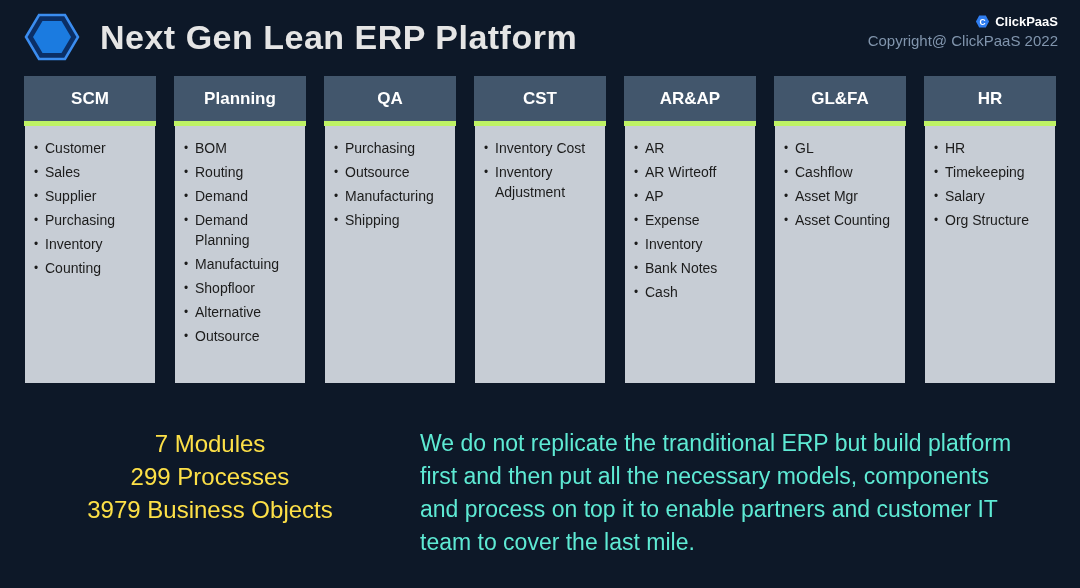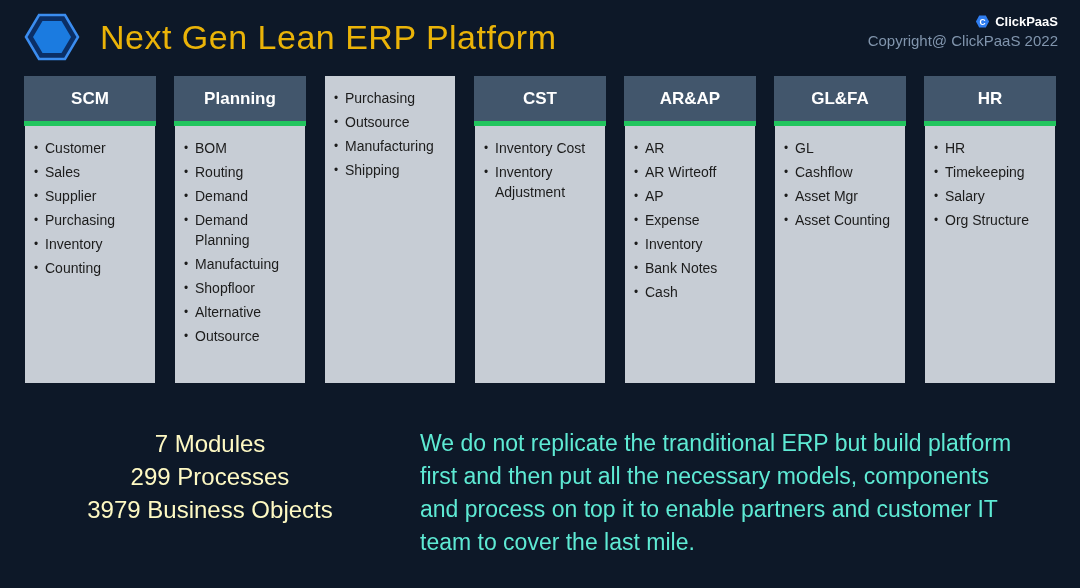--- a/index.html
+++ b/index.html
@@ -27,23 +27,23 @@
     height: 72px;
   }
   .title-wrap {
     display: flex;
     align-items: center;
     gap: 20px;
   }
   .hex-icon { display: inline-flex; }
   h1.page-title {
     margin: 0;
-    color: #eab308;
+    color: #e5e5e5;
     font-size: 34px;
-    font-weight: normal;
+    font-weight: bold;
     letter-spacing: 0.5px;
   }
   .brand-block { text-align: right; padding-top: 2px; }
   .brand-row {
     display: flex;
     align-items: center;
     justify-content: flex-end;
     gap: 5px;
   }
   .brand-name {
@@ -70,21 +70,21 @@
     display: flex;
     flex-direction: column;
   }
   .col-header {
     background: var(--panel-header, #42566c);
     color: #ffffff;
     font-weight: bold;
     font-size: 17px;
     text-align: center;
     padding: 13px 0 12px;
-    border-bottom: 5px solid #22c55e;
+    border-bottom: 5px solid #bef264;
   }
   .col-body {
     background: var(--panel-body, #c7cdd5);
     margin: 0 1px;
     flex: 1;
     list-style: none;
     padding: 12px 6px 10px 8px;
     font-size: 14px;
     color: #1c1c1c;
   }
@@ -102,21 +102,21 @@
   }
 
   
   .bottom {
     display: flex;
     margin-top: 44px;
   }
   .stats {
     width: 420px;
     text-align: center;
-    color: #fef9c3;
+    color: #fde047;
     font-size: 24px;
     line-height: 33px;
     flex-shrink: 0;
   }
   .desc {
     margin: 0;
     width: 595px;
     color: #5eead4;
     font-size: 23px;
     line-height: 33px;
@@ -172,20 +172,21 @@
           <li>Demand</li>
           <li>Demand Planning</li>
           <li>Manufactuing</li>
           <li>Shopfloor</li>
           <li>Alternative</li>
           <li>Outsource</li>
         </ul>
   </div>
 
   <div class="col">
+    <div class="col-header">QA</div>
     <ul class="col-body">
           <li>Purchasing</li>
           <li>Outsource</li>
           <li>Manufacturing</li>
           <li>Shipping</li>
         </ul>
   </div>
 
   <div class="col">
     <div class="col-header">CST</div>

